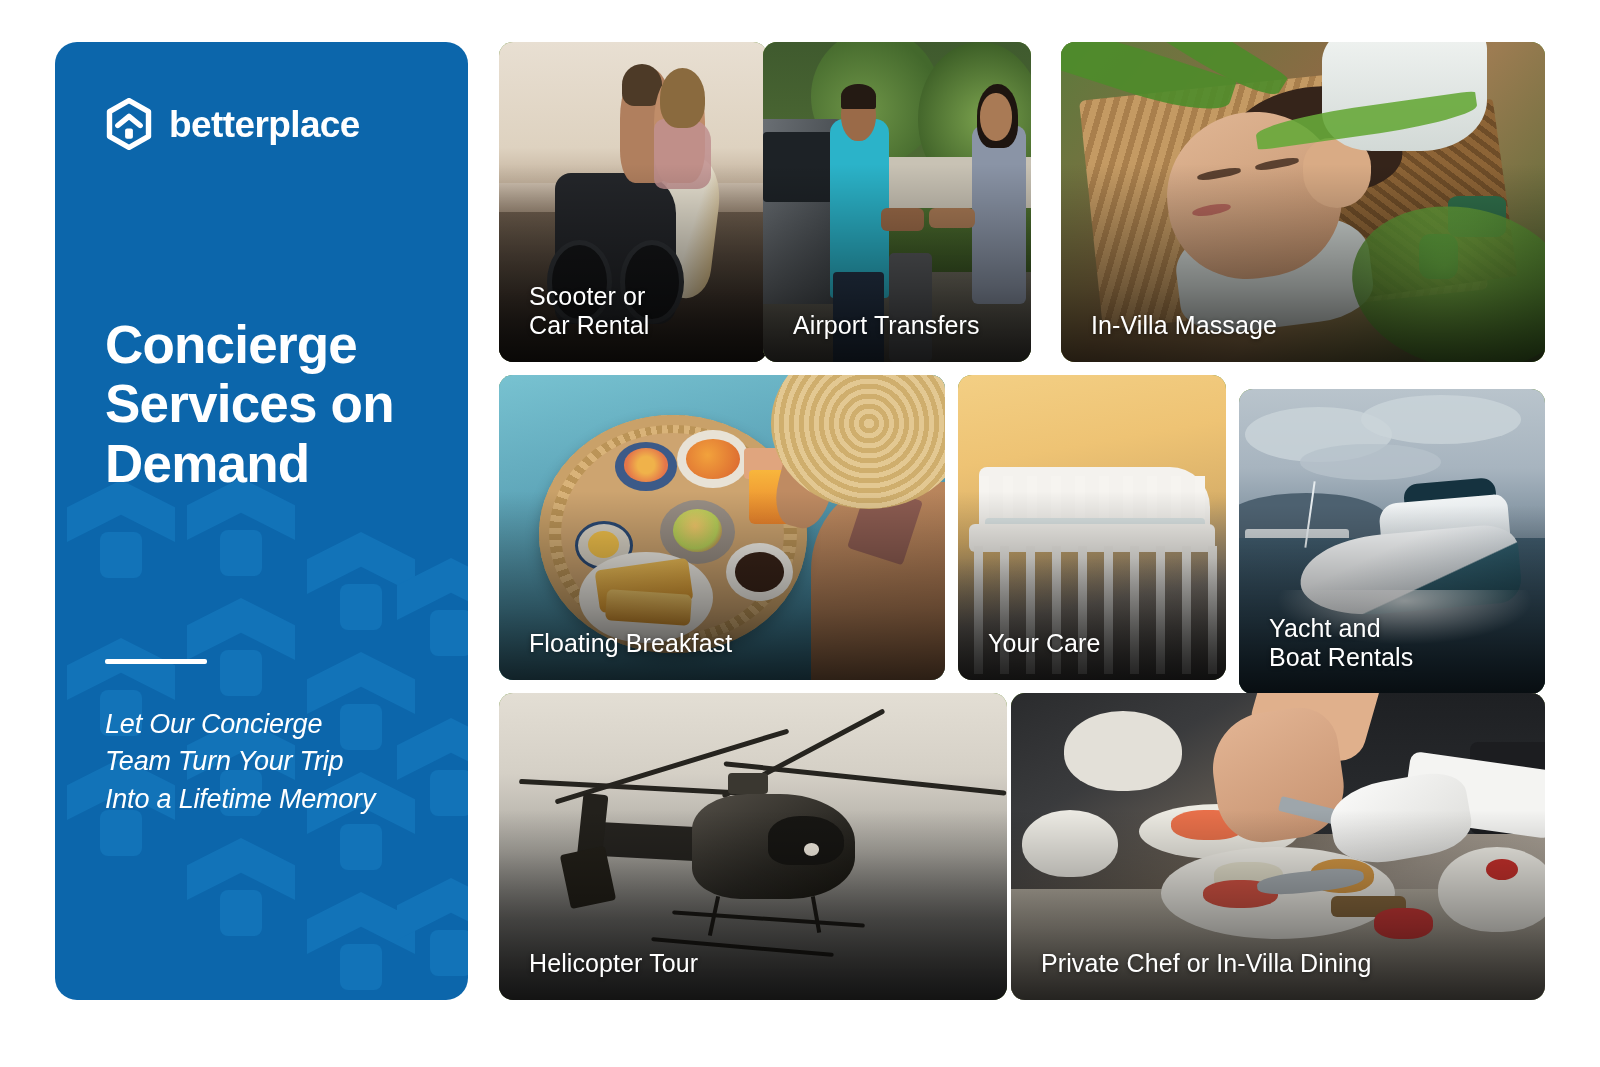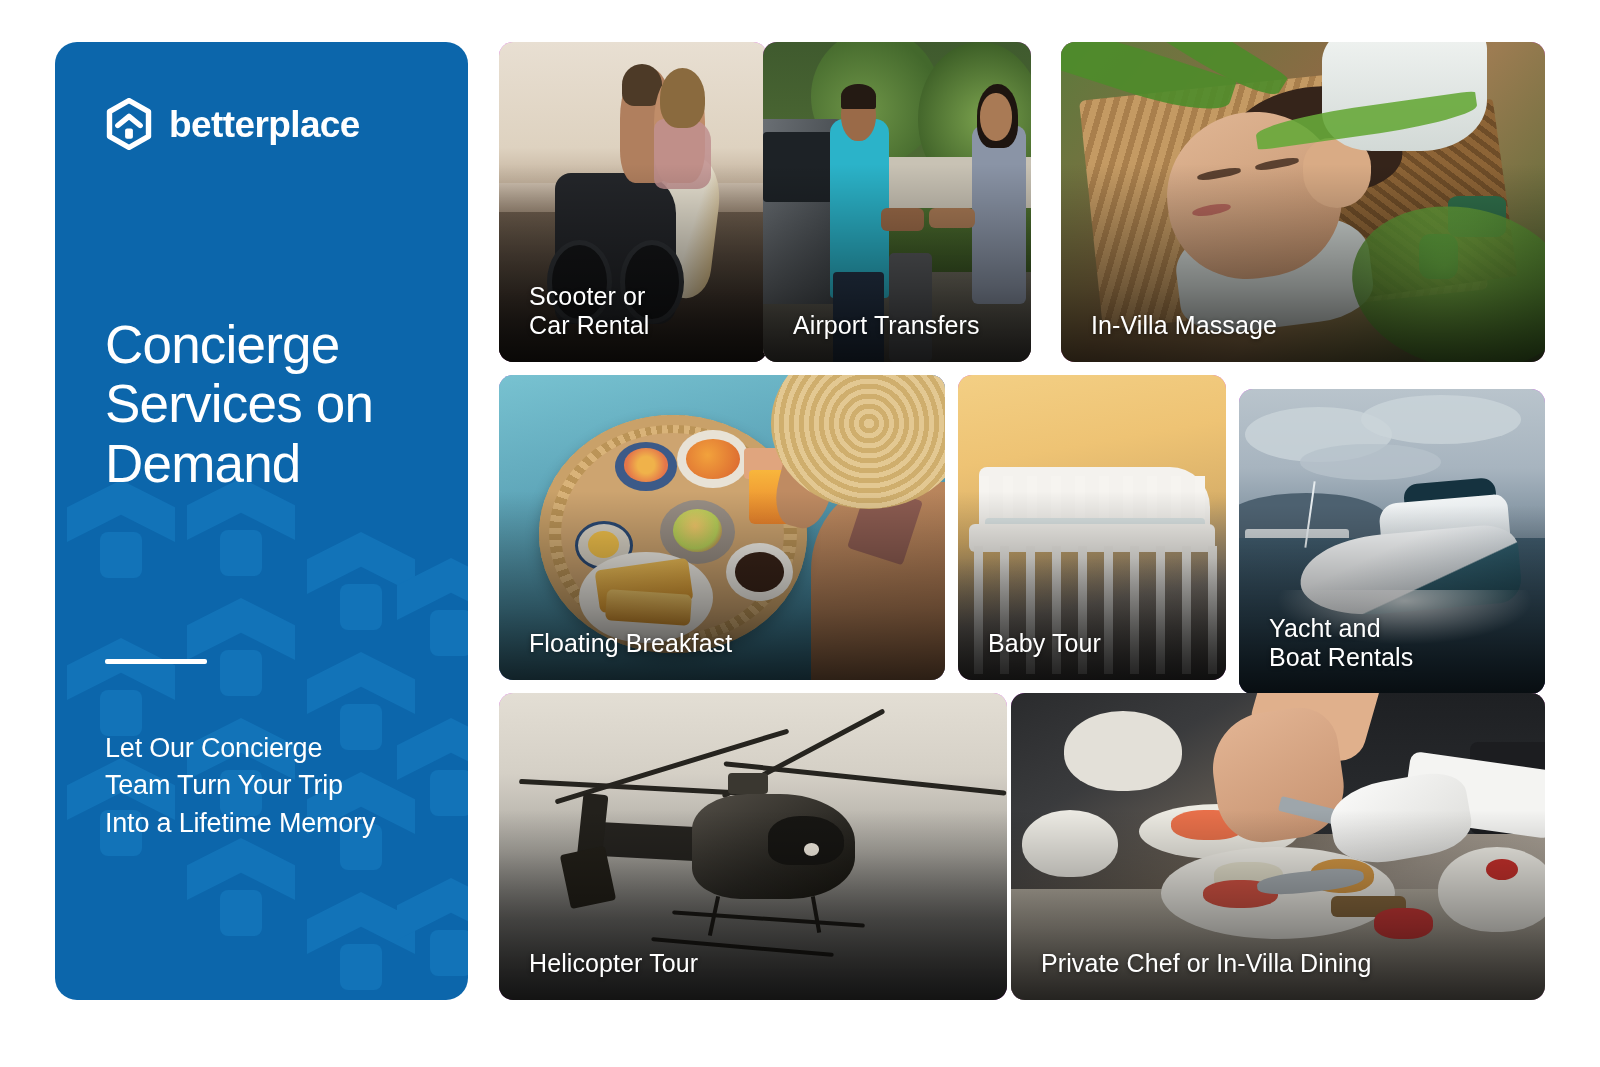--- a/index.html
+++ b/index.html
@@ -42,49 +42,50 @@
   .logo-mark { width:48px; height:52px; flex:0 0 auto; }
   .logo-word {
     color:#ffffff; font-size:37px; font-weight:700; letter-spacing:-0.6px;
     line-height:1;
   }
 
   .headline {
     margin-top:165px;
     color:#ffffff;
     font-size:53px;
-    font-weight:400;
+    font-weight:700;
     line-height:1.12;
     letter-spacing:-0.8px;
     max-width:330px;
   }
 
   .divider {
     margin-top:166px;
     width:102px; height:5px; background:#ffffff; border-radius:2px;
   }
 
   .tagline {
-    margin-top:66px;
+    margin-top:42px;
     color:#ffffff;
     font-size:27px;
+    font-style:italic;
     font-weight:500;
     line-height:1.38;
     letter-spacing:-0.2px;
     max-width:330px;
   }
 
   
   .grid { position:absolute; left:499px; top:42px; width:1046px; height:958px; }
 
   .card {
     position:absolute;
     border-radius:14px;
     overflow:hidden;
-    background:#d946ef;
+    background:#4d7c0f;
   }
   .card .photo { position:absolute; inset:0; }
   .card .scrim {
     position:absolute; left:0; right:0; bottom:0; height:62%;
     background:linear-gradient(to top, rgba(0,0,0,0.74) 0%, rgba(0,0,0,0.42) 38%, rgba(0,0,0,0) 100%);
   }
   .card .label {
     position:absolute; left:30px; bottom:22px; right:20px;
     color:#ffffff; font-size:25px; line-height:1.16; font-weight:400;
     letter-spacing:0.1px;
@@ -559,21 +560,21 @@
       <div class="photo ph-baby">
         <div class="crib-back"></div>
           <div class="bars"></div>
         <div class="mattress"></div>
           <div class="sheet"></div>
         <div class="rail"></div>
           <div class="frontbars"></div>
         <div class="shade"></div>
       </div>
       <div class="scrim"></div>
-      <div class="label">Baby Tour</div>
+      <div class="label">Your Care</div>
     </article>
 
     <article class="card" id="card-5">
       <div class="photo ph-yacht">
         <div class="cloud c1"></div>
           <div class="cloud c2"></div>
           <div class="cloud c3"></div>
         <div class="hill"></div>
           <div class="shore"></div>
           <div class="sea"></div>

